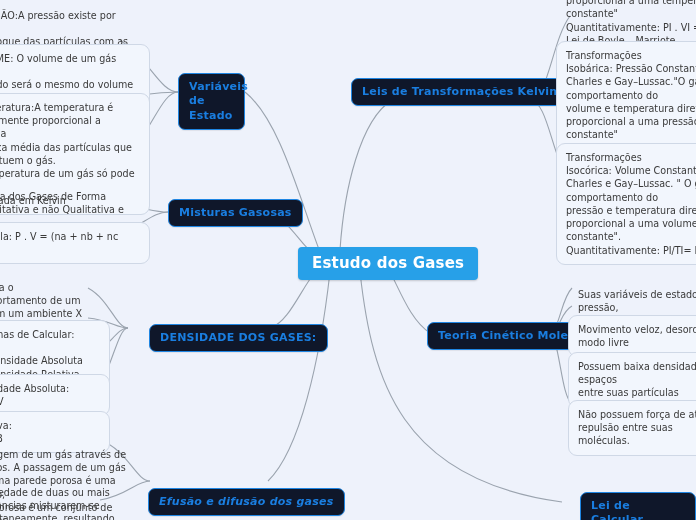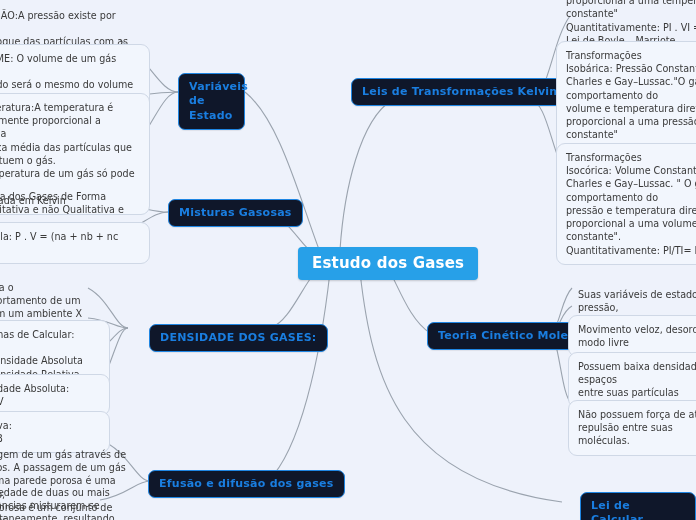--- a/index.html
+++ b/index.html
@@ -132,21 +132,21 @@
 Estado</div>
 
   <div class="node branch" style="left:351px; top:78px;">Leis de Transformações Kelvin</div>
 
   <div class="node branch" style="left:168px; top:199px;text-align:right;">Misturas Gasosas</div>
 
   <div class="node branch" style="left:128px; top:324px;margin-left:21px;">DENSIDADE DOS GASES:</div>
 
   <div class="node branch" style="left:427px; top:322px;">Teoria Cinético Molecular</div>
 
-  <div class="node branch" style="left:148px; top:470px;">Efusão e difusão dos gases</div>
+  <div class="node branch" style="left:148px; top:488px;font-style:italic;">Efusão e difusão dos gases</div>
 
   <div class="node branch" style="left:580px; top:492px;">Lei de Calcular</div>
 
   <div class="node leaf noborder" style="left:-40px; top:1px; width:190px;">PRESSÃO:A pressão existe por causa
 do choque das partículas com as
 paredes do recipiente.</div>
 
   <div class="node leaf" style="left:-40px; top:44px; width:190px;">VOLUME: O volume de um gás ideal
 fechado será o mesmo do volume do
 recipiente.</div>

